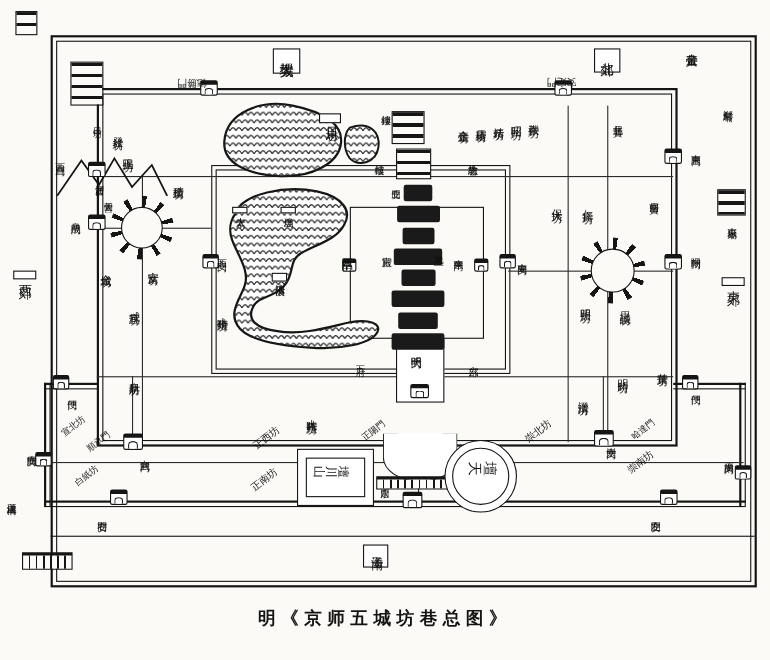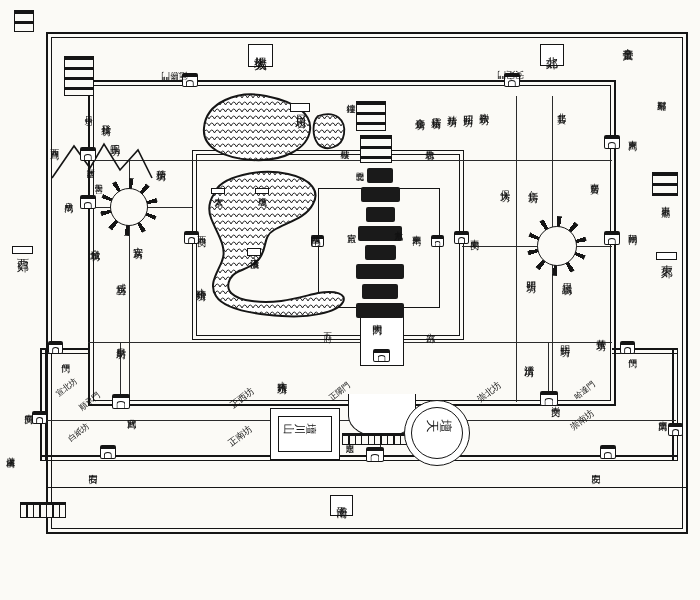--- a/index.html
+++ b/index.html
@@ -90,20 +90,21 @@
     <path d="M204,128 C206,102 238,90 266,96 C296,102 312,114 310,130 C308,148 284,162 252,160 C224,158 202,148 204,128 Z" fill="url(#wv)" stroke="none"></path>
     <path d="M318,116 C336,110 346,120 344,134 C342,148 326,152 318,144 C312,136 312,122 318,116 Z" fill="#fff" stroke="#151515" stroke-width="1.8"></path>
     <path d="M318,116 C336,110 346,120 344,134 C342,148 326,152 318,144 C312,136 312,122 318,116 Z" fill="url(#wv)" stroke="none"></path>
 
     <path d="M214,194 C220,176 260,168 288,174 C312,179 320,192 313,204 C306,218 288,222 274,230 C262,237 268,248 259,259 C248,272 236,268 230,279 C224,291 234,299 252,301 C276,305 300,297 318,293 C336,290 347,294 343,302 C337,313 308,318 282,316 C250,314 224,309 216,296 C208,284 218,272 222,261 C228,247 216,232 211,218 C207,207 210,200 214,194 Z" fill="#fff" stroke="#151515" stroke-width="2"></path>
     <path d="M214,194 C220,176 260,168 288,174 C312,179 320,192 313,204 C306,218 288,222 274,230 C262,237 268,248 259,259 C248,272 236,268 230,279 C224,291 234,299 252,301 C276,305 300,297 318,293 C336,290 347,294 343,302 C337,313 308,318 282,316 C250,314 224,309 216,296 C208,284 218,272 222,261 C228,247 216,232 211,218 C207,207 210,200 214,194 Z" fill="url(#wv)" stroke="none"></path>
 
     <polyline points="52,178 74,146 90,168 104,144 120,170 138,150 152,178" fill="none" stroke="#151515" stroke-width="1.6"></polyline>
   </svg>
 
+  <div id="caption">明《京师五城坊巷总图》</div>
 <div class="ic-g" style="left: 182px; top: 73px; width: 16px; height: 14px;"></div>
     <div class="ic-g" style="left: 504px; top: 73px; width: 16px; height: 14px;"></div>
     <div class="ic-g" style="left: 80px; top: 147px; width: 16px; height: 14px;"></div>
     <div class="ic-g" style="left: 80px; top: 195px; width: 16px; height: 14px;"></div>
     <div class="ic-g" style="left: 604px; top: 135px; width: 16px; height: 14px;"></div>
     <div class="ic-g" style="left: 604px; top: 231px; width: 16px; height: 14px;"></div>
     <div class="ic-g" style="left: 112px; top: 394px; width: 18px; height: 15px;"></div>
     <div class="ic-g" style="left: 540px; top: 391px; width: 18px; height: 15px;"></div>
     <div class="ic-g" style="left: 48px; top: 341px; width: 15px; height: 13px;"></div>
     <div class="ic-g" style="left: 32px; top: 411px; width: 15px; height: 13px;"></div>

